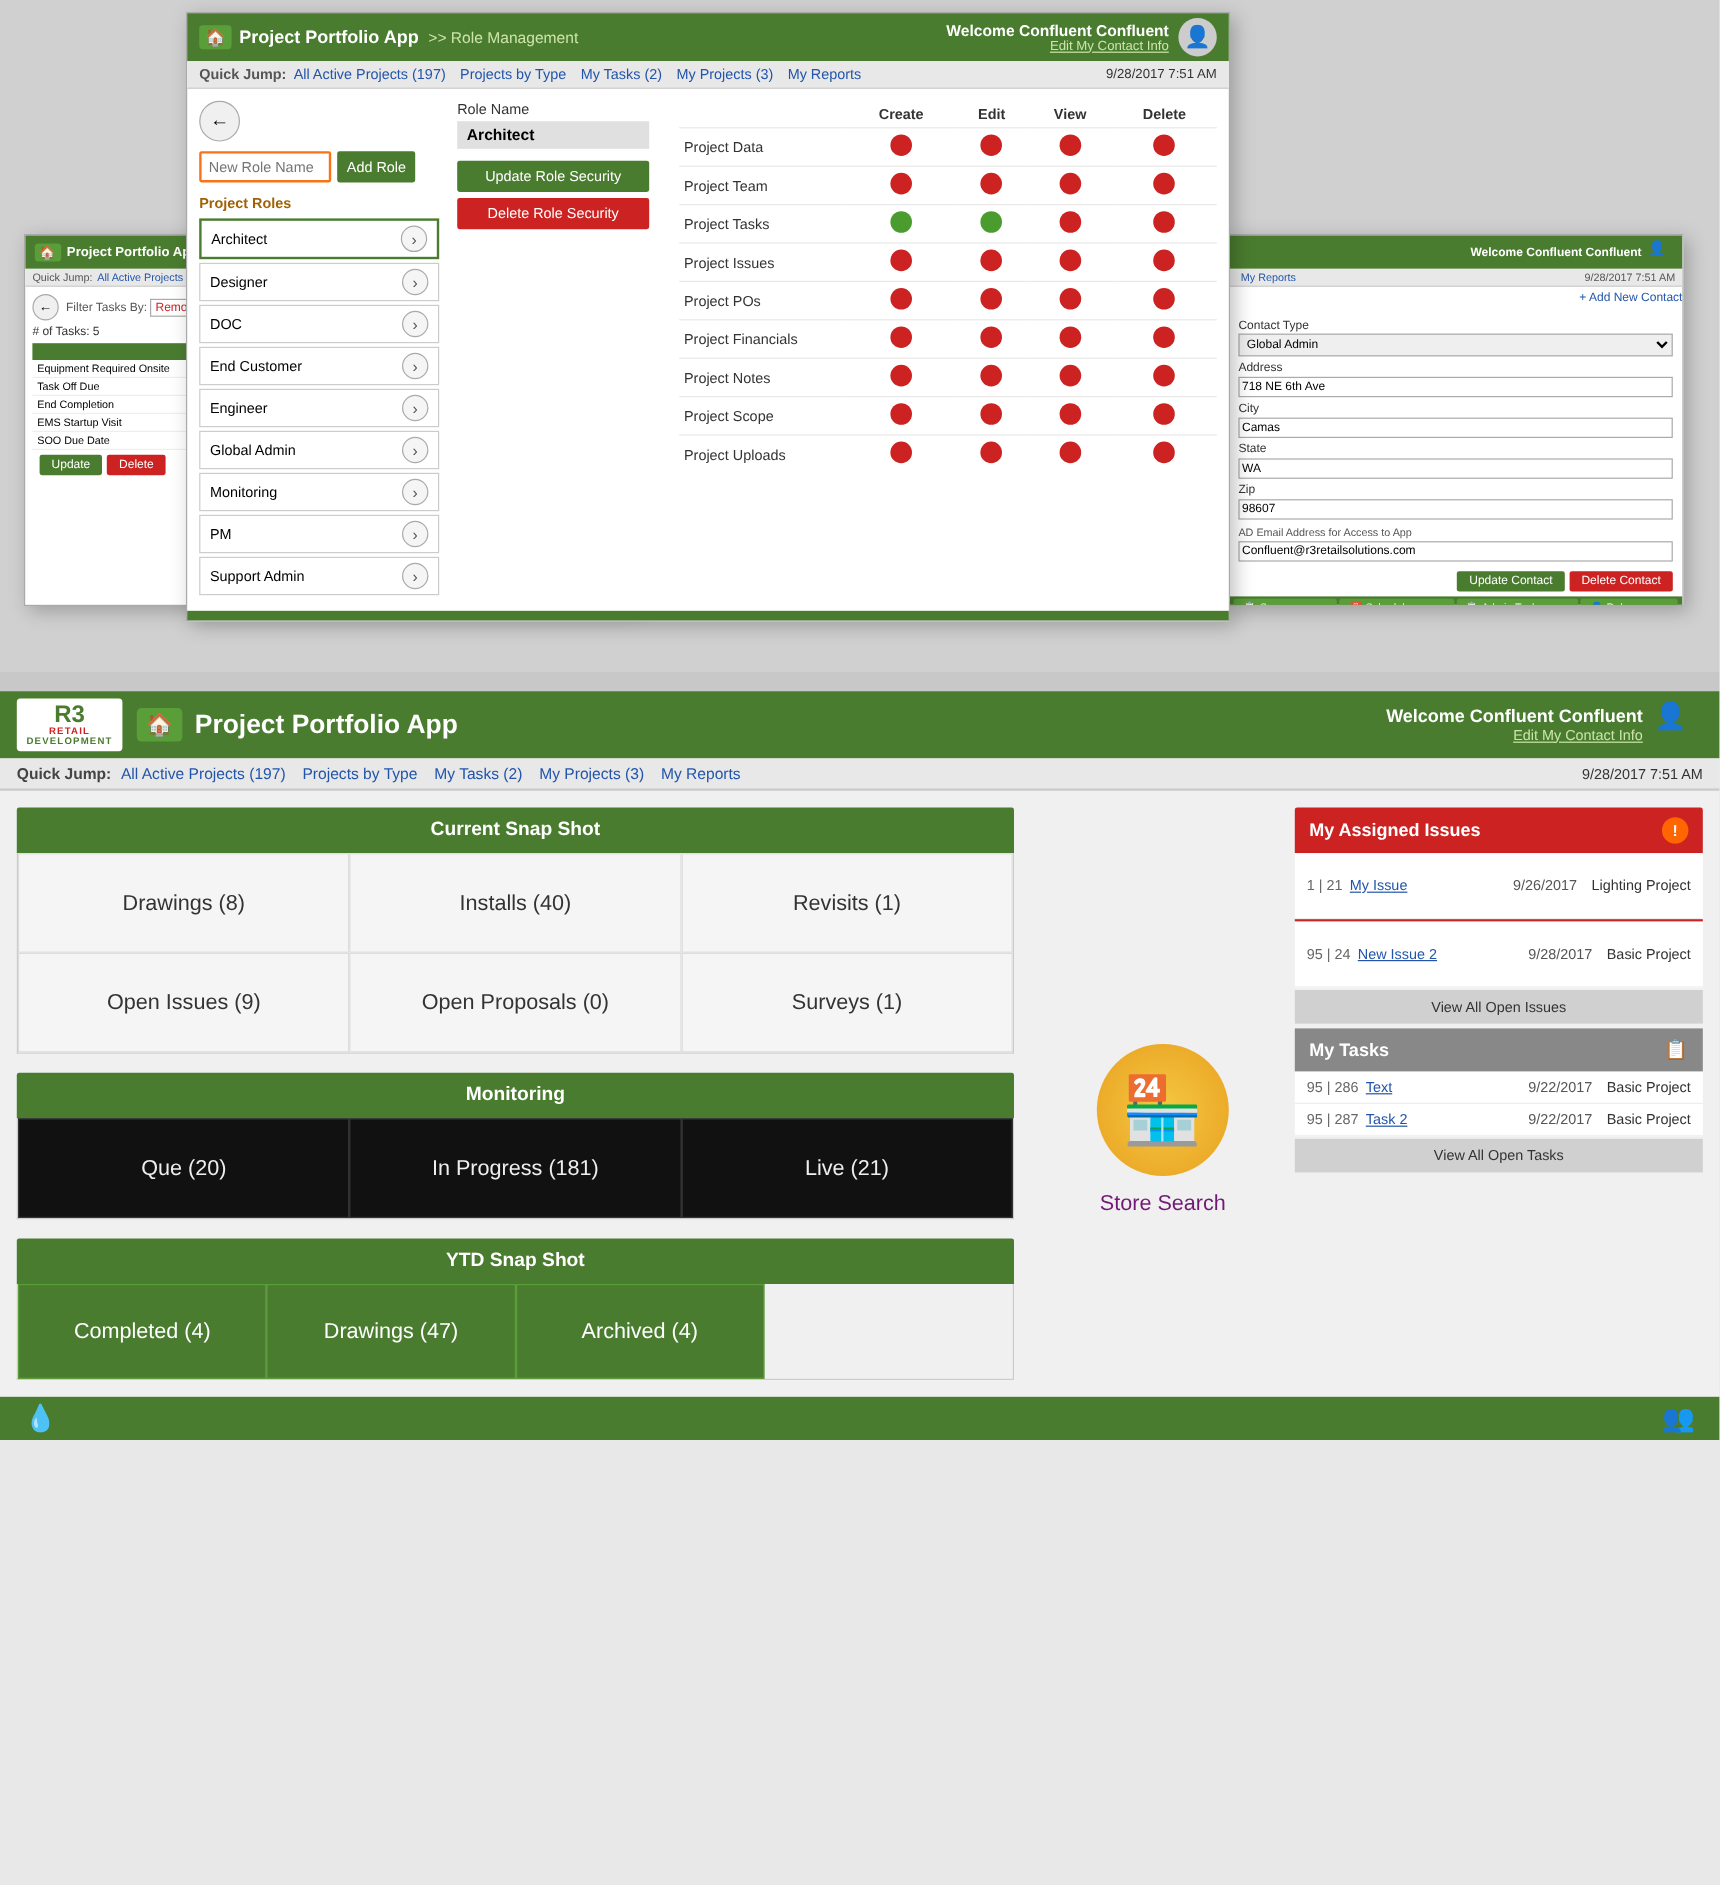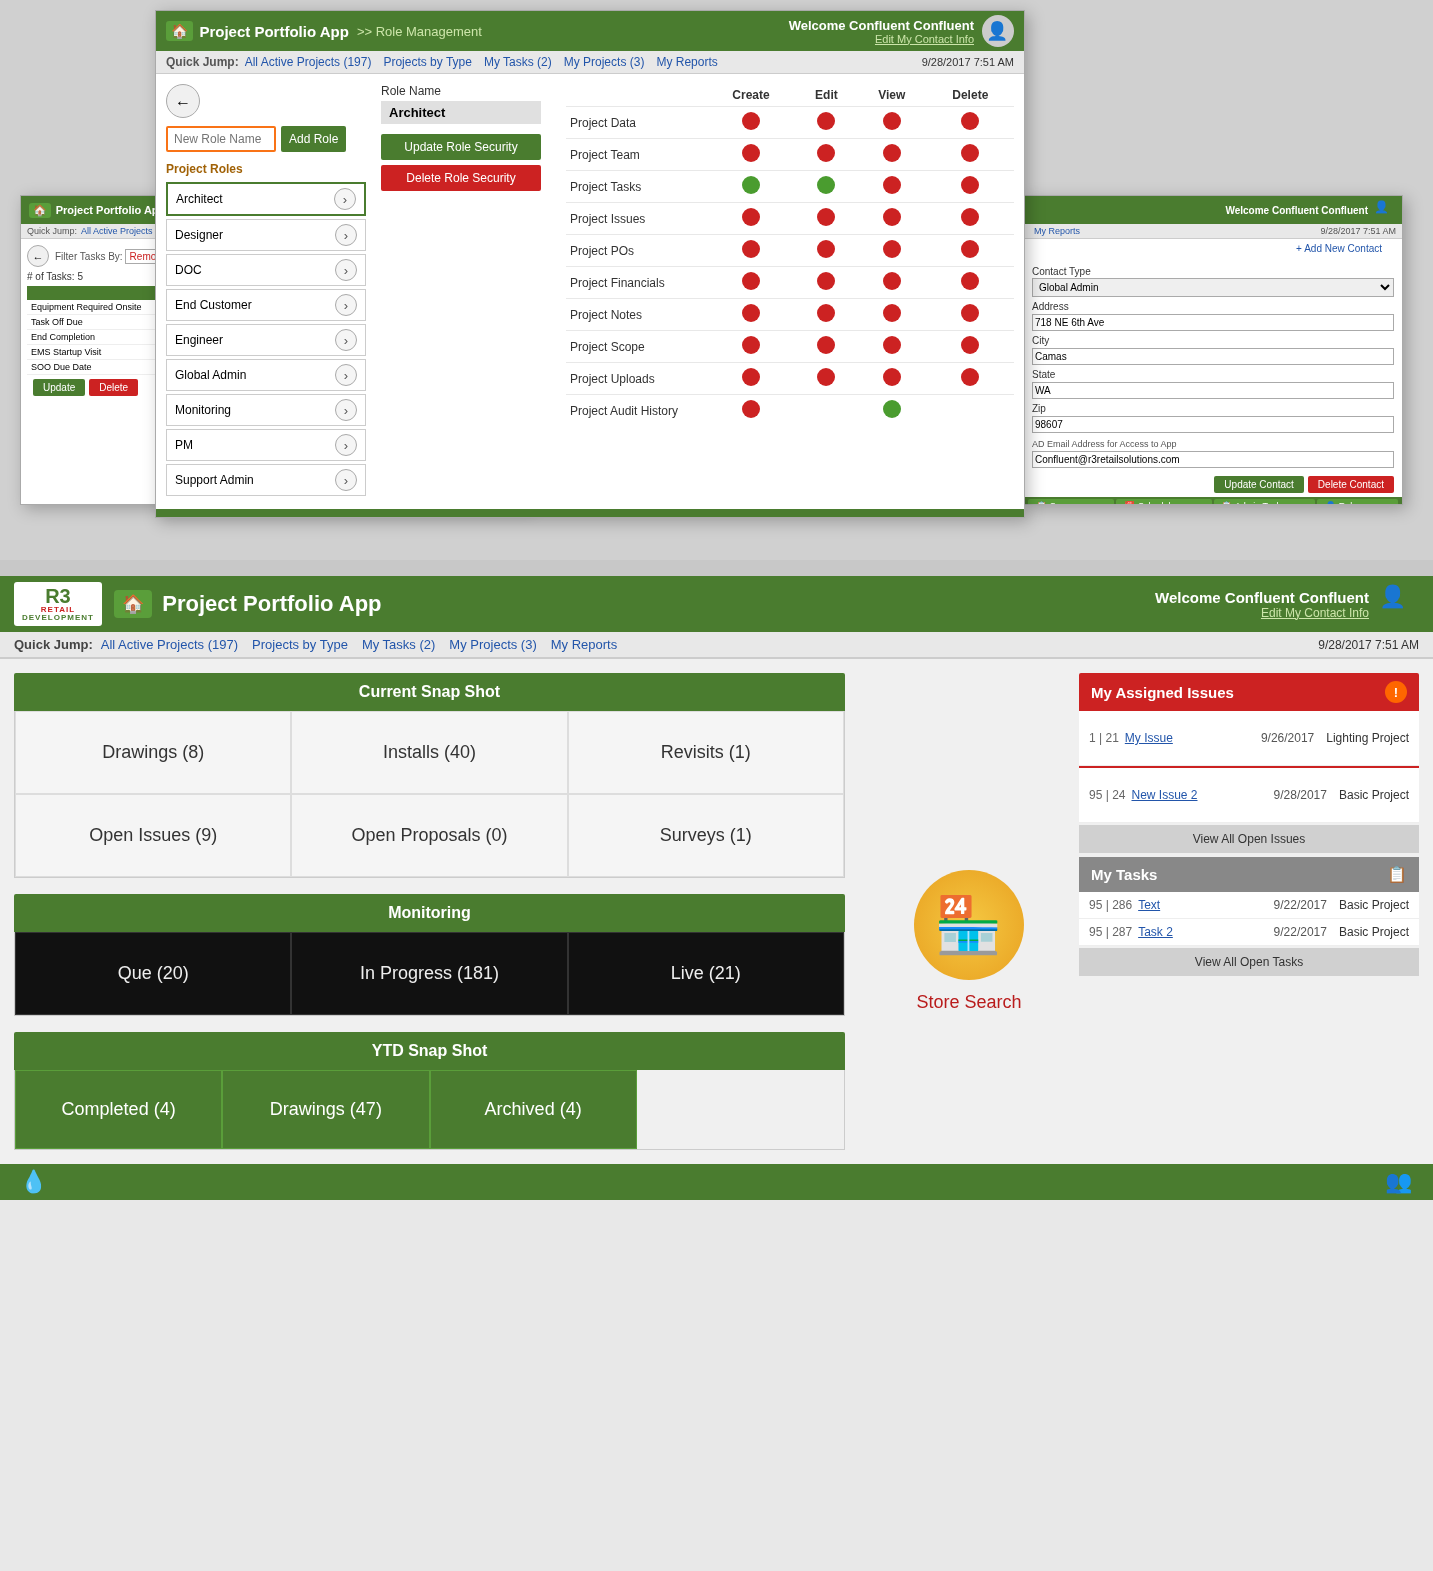--- a/index.html
+++ b/index.html
@@ -395,21 +395,21 @@
       width: 110px;
       height: 110px;
       border-radius: 50%;
       background: radial-gradient(circle, #f5c842, #e8a020);
       display: flex; align-items: center; justify-content: center;
       margin-bottom: 12px;
       font-size: 55px;
     }
     .store-search-label {
       font-size: 18px;
-      color: #b91c1c;
+      color: #701a75;
       text-align: center;
     }
 
     
     .right-side-panel {
       width: 340px;
       flex-shrink: 0;
     }
 
     
@@ -529,21 +529,21 @@
       margin-right: 6px;
     }
     .small-table { width: 100%; font-size: 9px; border-collapse: collapse; }
     .small-table th { background: #4a7c2f; color: white; padding: 2px 4px; }
     .small-table td { padding: 2px 4px; border-bottom: 1px solid #eee; }
     .small-update-row { display: flex; gap: 4px; padding: 4px 6px; }
     .small-update-btn { background: #4a7c2f; color: white; border: none; padding: 3px 10px; font-size: 10px; cursor: pointer; border-radius: 2px; }
     .small-delete-btn { background: #cc2222; color: white; border: none; padding: 3px 10px; font-size: 10px; cursor: pointer; border-radius: 2px; }
 
     
-    .add-contact-row { display: flex; align-items: center; justify-content: flex-end; padding: 4px 20px; font-size: 10px; color: #2255aa; cursor: pointer; }
+    .add-contact-row { display: flex; align-items: center; justify-content: flex-end; padding: 4px 0; font-size: 10px; color: #2255aa; cursor: pointer; }
     .contact-form { padding: 4px 8px; }
     .contact-form label { font-size: 10px; color: #333; display: block; margin-top: 4px; }
     .contact-form .cf-select { width: 100%; font-size: 10px; padding: 2px; border: 1px solid #aaa; }
     .contact-form .cf-input { width: 100%; font-size: 10px; padding: 2px; border: 1px solid #aaa; margin-top: 1px; }
     .contact-form .cf-email-label { font-size: 9px; color: #555; margin-top: 6px; }
     .contact-actions { display: flex; gap: 4px; padding: 4px 8px; justify-content: flex-end; }
     .contact-update-btn { background: #4a7c2f; color: white; border: none; padding: 3px 10px; font-size: 10px; cursor: pointer; border-radius: 2px; }
     .contact-delete-btn { background: #cc2222; color: white; border: none; padding: 3px 10px; font-size: 10px; cursor: pointer; border-radius: 2px; }
 
     .tabs-bottom-bar {
@@ -780,27 +780,20 @@
               <td><span class="perm-dot dot-red"></span></td>
               <td><span class="perm-dot dot-red"></span></td>
             </tr>
             <tr>
               <td>Project Uploads</td>
               <td><span class="perm-dot dot-red"></span></td>
               <td><span class="perm-dot dot-red"></span></td>
               <td><span class="perm-dot dot-red"></span></td>
               <td><span class="perm-dot dot-red"></span></td>
             </tr>
-            <tr>
-              <td>Project Audit History</td>
-              <td><span class="perm-dot dot-red"></span></td>
-              <td></td>
-              <td><span class="perm-dot dot-green"></span></td>
-              <td></td>
-            </tr>
           </tbody>
         </table>
       </div>
     </div>
 
     <div style="height:8px;background:#4a7c2f;"></div>
   </div>
 
   <div class="contact-window window-shadow">
     <div class="small-header">

